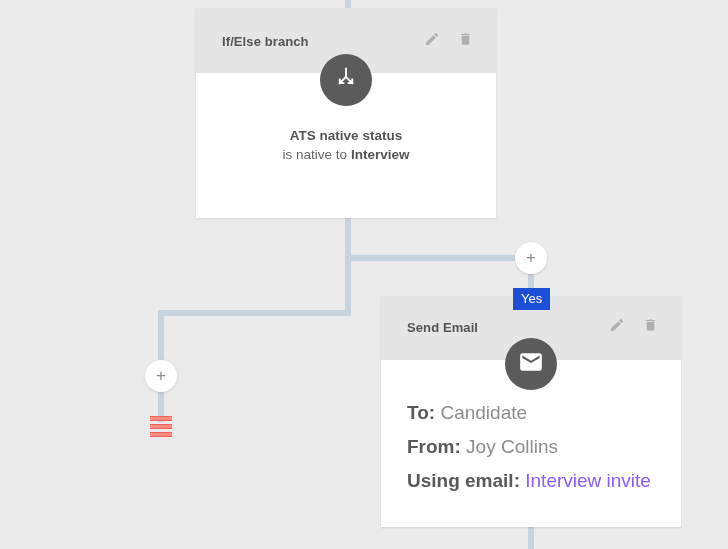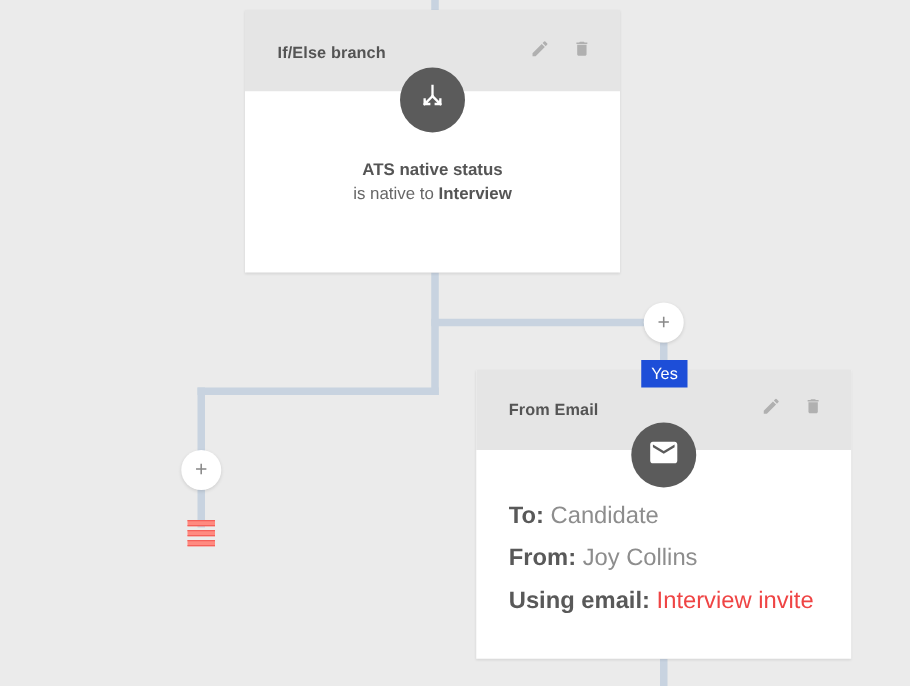--- a/index.html
+++ b/index.html
@@ -95,21 +95,21 @@
     color: #8d8d8d;
     margin-bottom: 18px;
     line-height: 16px;
     white-space: nowrap;
   }
   .field-label {
     font-weight: bold;
     color: #595959;
   }
   .field-link {
-    color: #ef4444;
+    color: #8b5cf6;
     cursor: pointer;
   }
 
   
   .plus-btn {
     position: absolute;
     width: 32px;
     height: 32px;
     border-radius: 50%;
     background: #ffffff;
@@ -220,21 +220,21 @@
   <div class="plus-btn" style="left:515px; top:242px;">
     <span class="plus-glyph">+</span>
   </div>
 
   <div class="branch-badge" style="left:513px; top:288px;">
     <span>Yes</span>
   </div>
 
   <div class="card" style="left:381px; top:296px; width:300px; height:231px;">
     <div class="card-header" style="height:64px;">
-      <div class="card-title" style="left:26px; top:24px;">From Email</div>
+      <div class="card-title" style="left:26px; top:24px;">Send Email</div>
       <div class="card-actions" style="right:22px; top:21px;">
         <span class="icon-btn">
           <svg width="16" height="16" viewBox="0 0 24 24" fill="#b0b0b0">
             <path d="M3 17.25V21h3.75L17.81 9.94l-3.75-3.75L3 17.25zM20.71 7.04c.39-.39.39-1.02
                      0-1.41l-2.34-2.34a.9959.9959 0 0 0-1.41 0l-1.83 1.83 3.75 3.75 1.83-1.83z"></path>
           </svg>
         </span>
         <span class="icon-btn">
           <svg width="15" height="16" viewBox="0 0 24 24" fill="#b0b0b0">
             <path d="M6 19c0 1.1.9 2 2 2h8c1.1 0 2-.9 2-2V7H6v12zM19 4h-3.5l-1-1h-5l-1 1H5v2h14V4z"></path>

